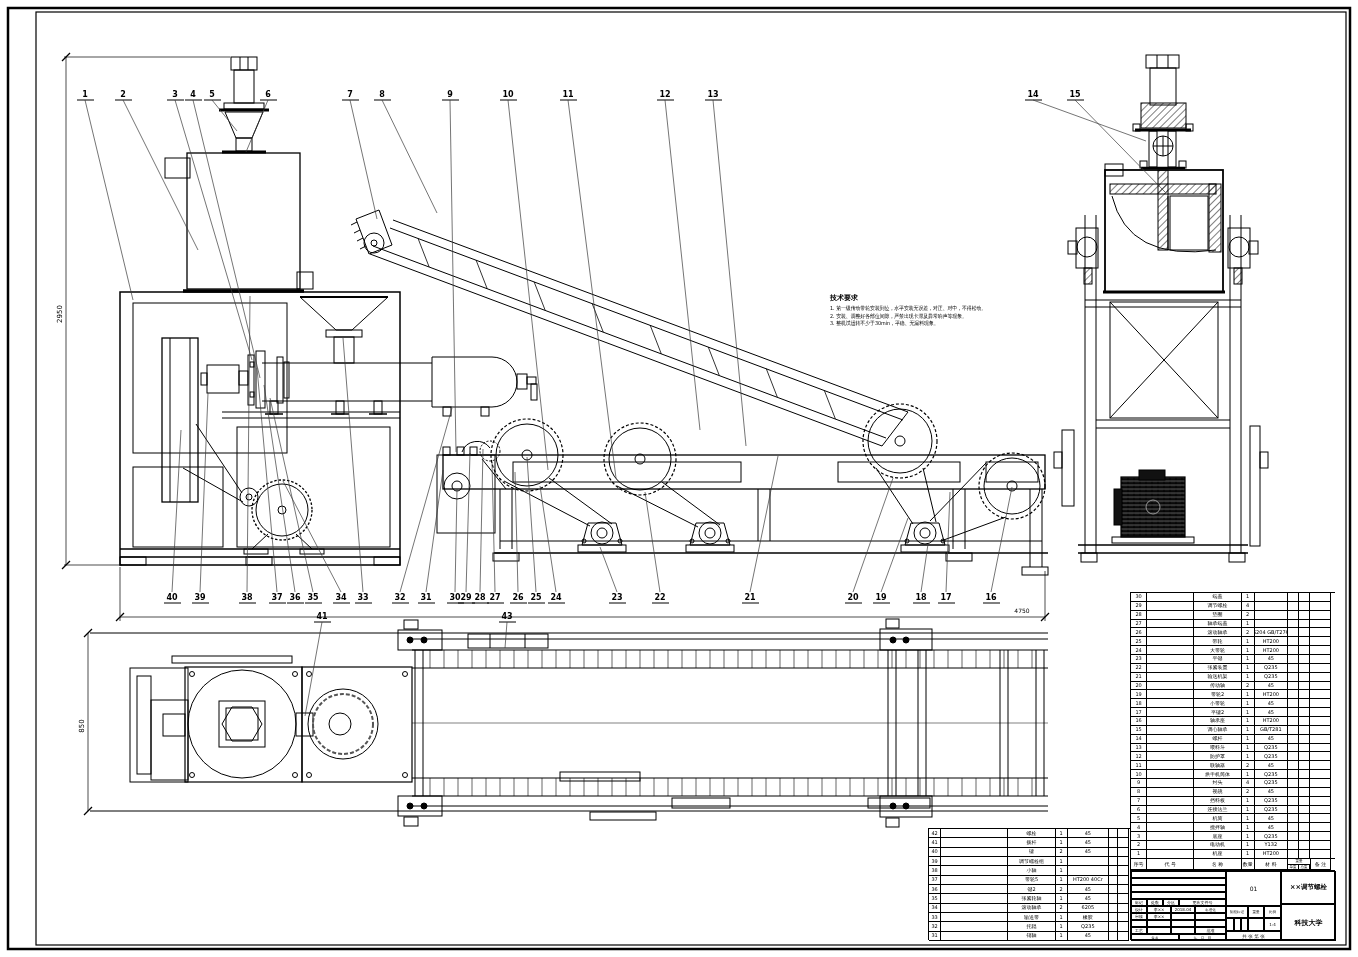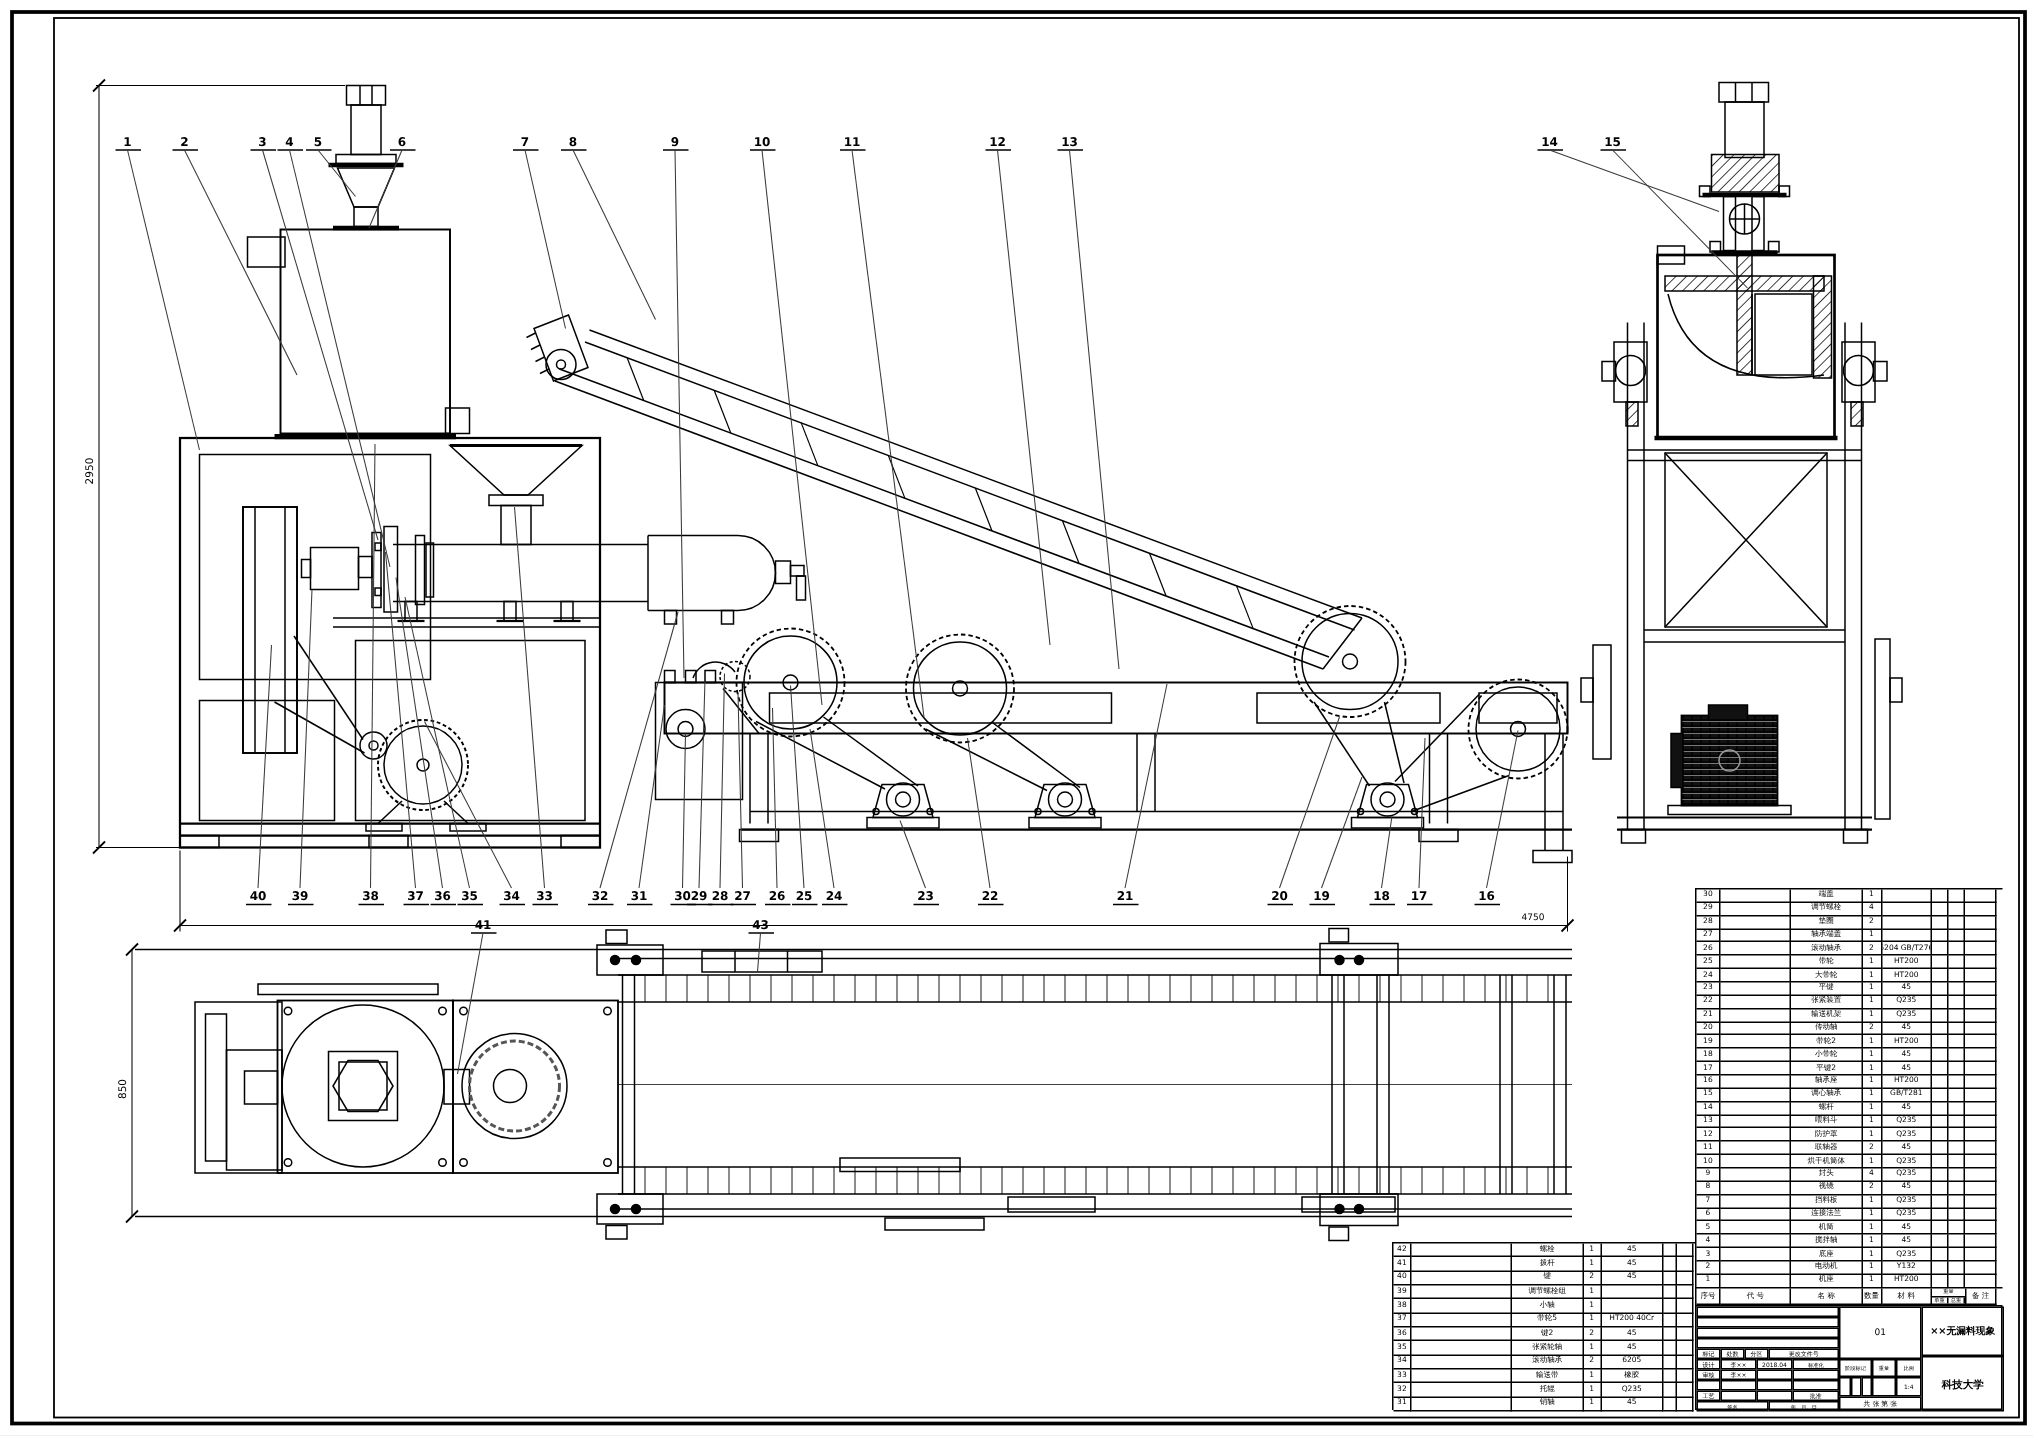--- a/index.html
+++ b/index.html
@@ -683,20 +683,28 @@
           <text x="322" y="619" text-anchor="middle" font-size="8" font-weight="bold" fill="#000" stroke="none">41</text>
         </g>
         <g>
           <line x1="499" y1="622" x2="516" y2="622" stroke="#000" stroke-width="1"></line>
           <line x1="507" y1="622" x2="505" y2="648" stroke="#3a3a3a" stroke-width="0.7"></line>
           <text x="507" y="619" text-anchor="middle" font-size="8" font-weight="bold" fill="#000" stroke="none">43</text>
         </g>
       </g>
 </svg>
 
+<div id="notes" class="abs">
+  <div class="nt">技术要求</div>
+  <div id="notes-lines">
+        <div class="nl" style="transform: scale(0.88, 1);">1. 第一级传动带轮安装到位，水平安装无误差，对正、对中，不得松动。</div>
+        <div class="nl" style="transform: scale(0.88, 1);">2. 安装、调整好各部位间隙，严禁出现卡滞及异常响声等现象。</div>
+        <div class="nl" style="transform: scale(0.88, 1);">3. 整机试运转不少于30min，平稳、无漏料现象。</div>
+      </div>
+</div>
 
 <div id="ptab-right" class="abs ptab" style="left:1130px;top:592px;width:205px;height:266px;">
       <div class="prow" style="height: 8.86667px;">
         <div class="pcell" style="width: 16.2px;">30</div>
         <div class="pcell" style="width: 47.2px;"></div>
         <div class="pcell" style="width: 47.2px;">端盖</div>
         <div class="pcell" style="width: 13.2px;">1</div>
         <div class="pcell" style="width: 33.2px;"></div>
         <div class="pcell" style="width: 11.2px;"></div>
         <div class="pcell" style="width: 11.2px;"></div>
@@ -1156,17 +1164,17 @@
   <div class="tcell" style="left:95px;top:35px;width:22px;height:12px;font-size:3.5px;">阶段标记</div>
   <div class="tcell" style="left:117px;top:35px;width:16px;height:12px;font-size:3.5px;">重量</div>
   <div class="tcell" style="left:133px;top:35px;width:17px;height:12px;font-size:3.5px;">比例</div>
   <div class="tcell" style="left:95px;top:47px;width:8px;height:13px;"></div>
   <div class="tcell" style="left:103px;top:47px;width:7px;height:13px;"></div>
   <div class="tcell" style="left:110px;top:47px;width:7px;height:13px;"></div>
   <div class="tcell" style="left:117px;top:47px;width:16px;height:13px;"></div>
   <div class="tcell" style="left:133px;top:47px;width:17px;height:13px;font-size:4px;">1:4</div>
   <div class="tcell" style="left:95px;top:60px;width:55px;height:10px;font-size:4.5px;">共 张 第 张</div>
 
-  <div class="tcell" style="left:150px;top:0;width:55px;height:33px;font-size:6.5px;font-weight:bold;">××无漏料现象</div>
+  <div class="tcell" style="left:150px;top:0;width:55px;height:33px;font-size:6.5px;font-weight:bold;">××调节螺栓</div>
   <div class="tcell" style="left:150px;top:33px;width:55px;height:37px;font-size:7px;font-weight:bold;">科技大学</div>
 </div>
 
 </div>
 
 </body></html>

